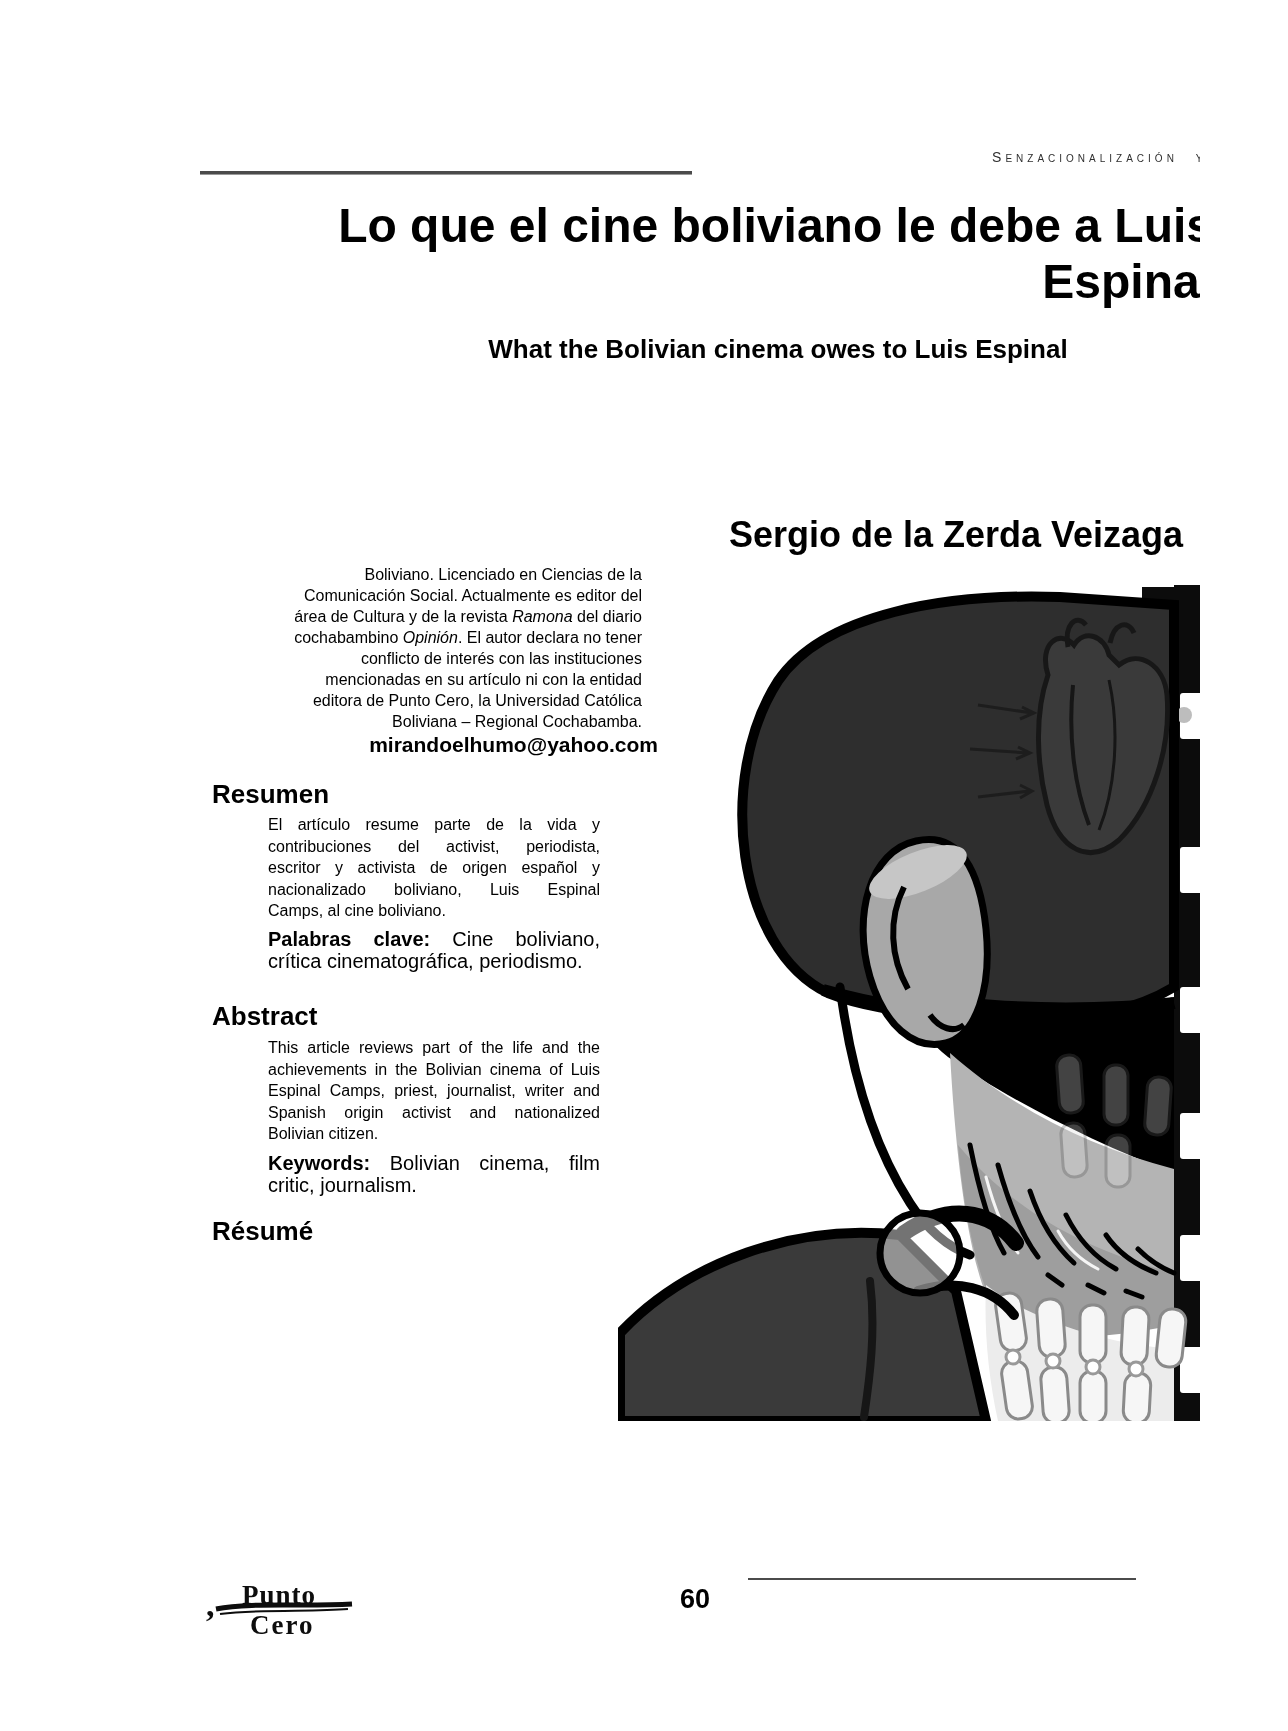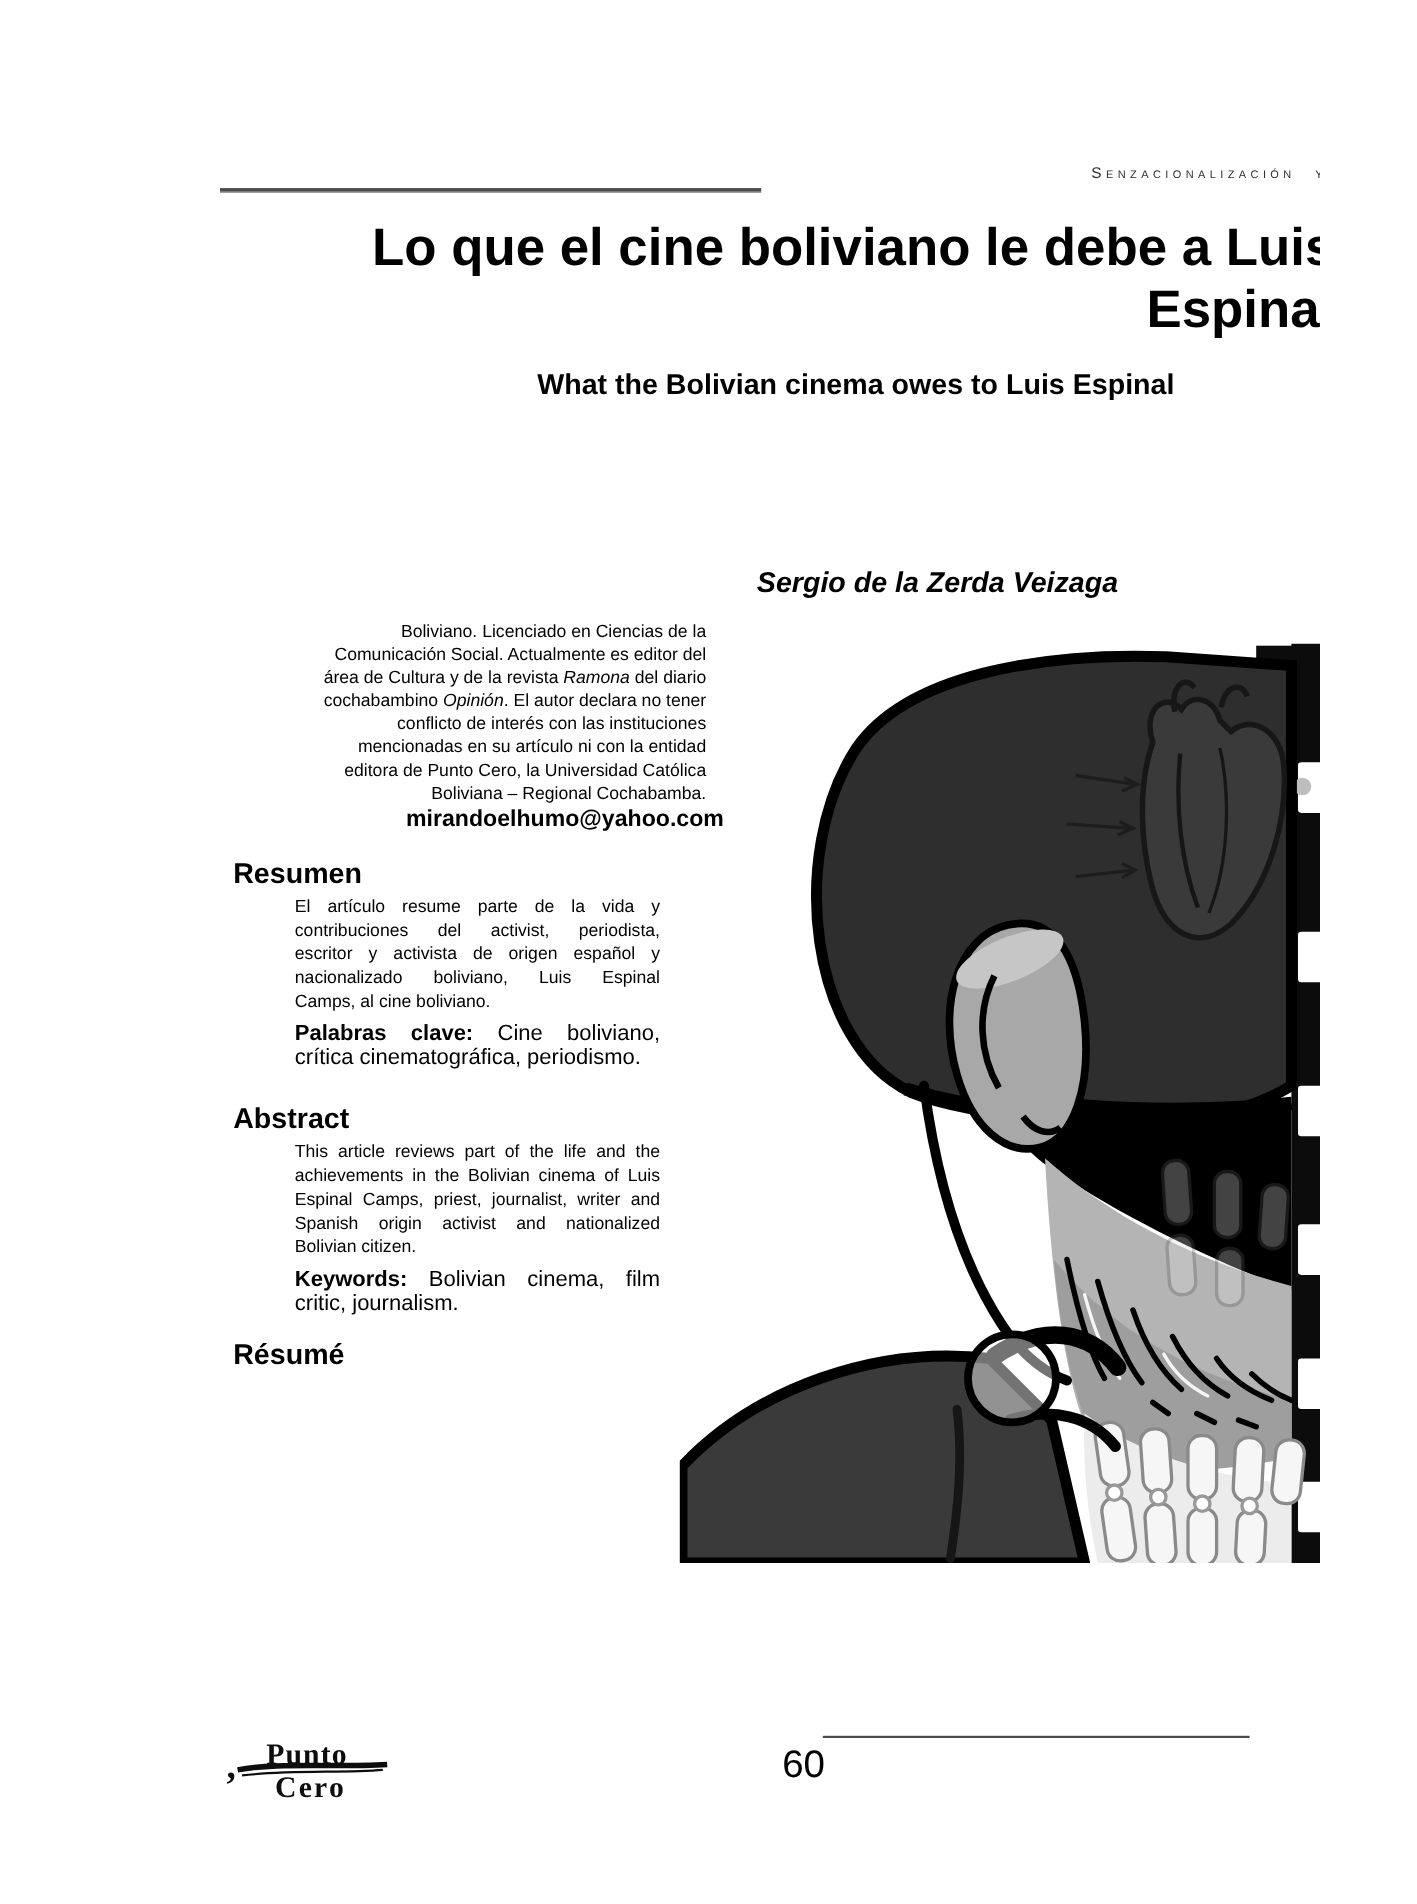--- a/index.html
+++ b/index.html
@@ -21,22 +21,22 @@
 
   .title{
     left:153px;top:198px;width:972px;margin:0;
     font-size:48px;line-height:56px;font-weight:bold;text-align:right;
   }
   .subtitle{
     left:170px;top:334px;width:1040px;margin:0;
     font-size:26px;font-weight:bold;text-align:center;
   }
   .author{
-    left:600px;top:514px;width:536px;text-align:left;
-    font-size:26px;font-weight:bold;font-style:italic;
+    left:600px;top:514px;width:536px;text-align:center;
+    font-size:36px;font-weight:bold;
   }
   .bio{
     left:118px;top:564px;width:436px;text-align:right;
     font-size:16px;line-height:21px;white-space:pre-line;
   }
   .bio em{font-style:italic;}
   .email{
     left:130px;top:733px;width:440px;text-align:right;
     font-size:21px;font-weight:bold;
   }
@@ -52,22 +52,22 @@
   .h-abstract{left:124px;top:1001px;}
   .b-abstract{left:180px;top:1037px;}
   .k-abstract{left:180px;top:1153px;}
   .h-resume{left:124px;top:1216px;}
   .b-resume{left:180px;top:1252px;}
   .k-resume{left:180px;top:1370px;}
 
   .illustration{left:530px;top:585px;width:606px;height:836px;}
 
   .footer-rule{left:660px;top:1578px;width:388px;height:2px;background:#4b4b4b;}
-  .page-number{left:592px;top:1584px;width:70px;text-align:right;
-    font-size:35px;font-weight:normal;}
+  .page-number{left:592px;top:1584px;width:70px;text-align:left;
+    font-size:27px;font-weight:bold;}
   .logo{left:114px;top:1578px;width:160px;height:62px;}
 </style>
 </head>
 <body>
 
 <div class="page">
 
   <div class="abs running-head">Senzacionalización y ...</div>
   <div class="abs top-rule"></div>
 

